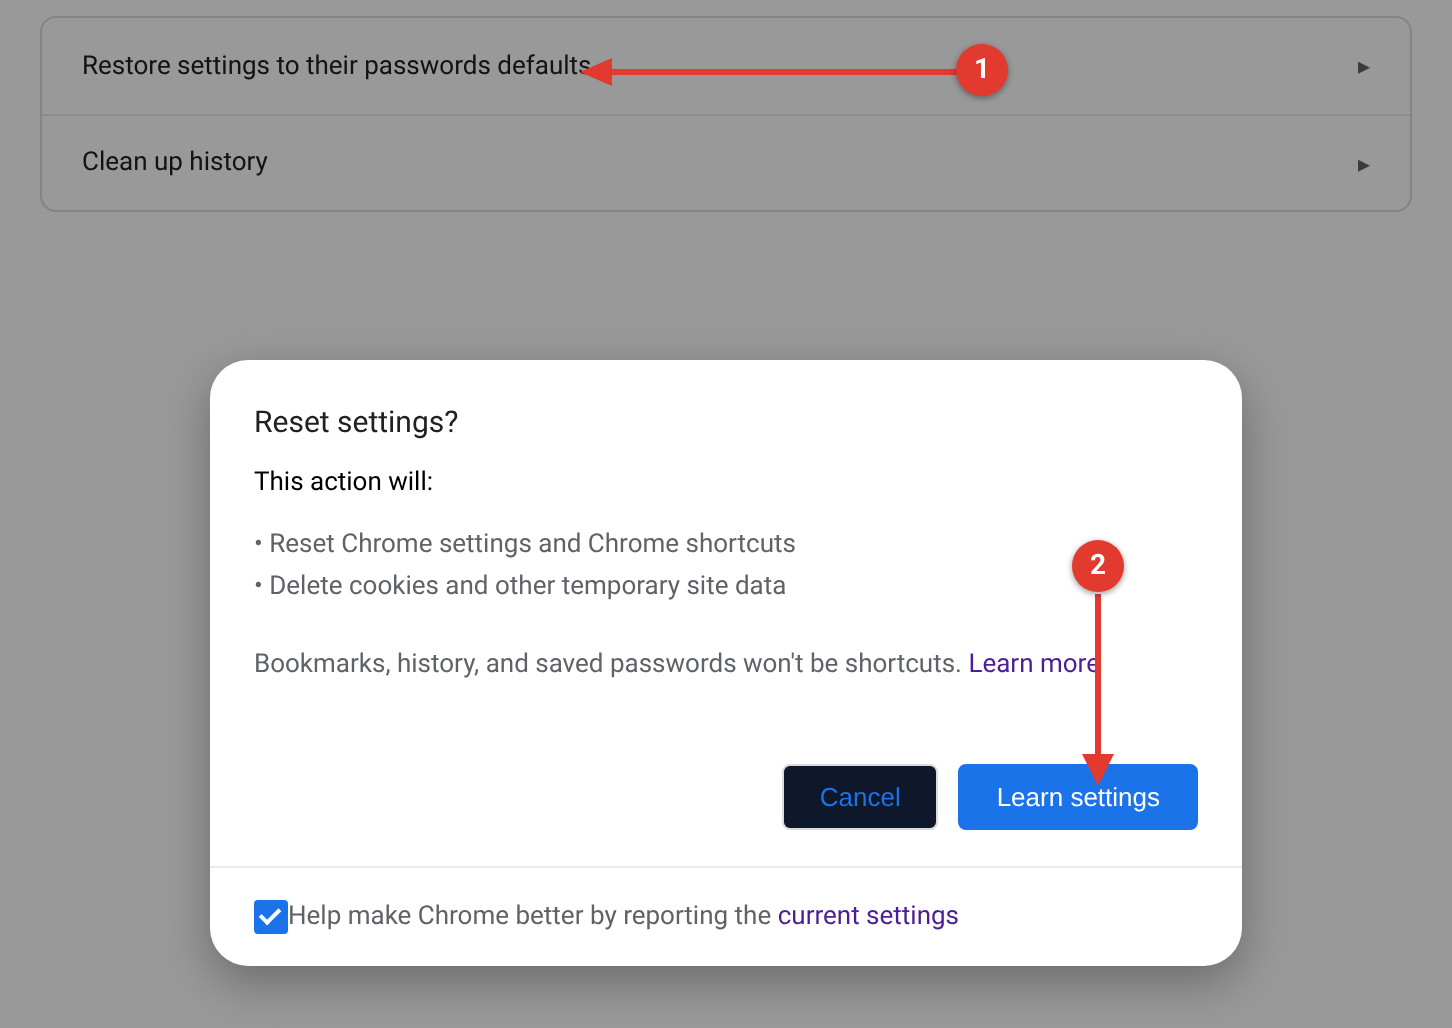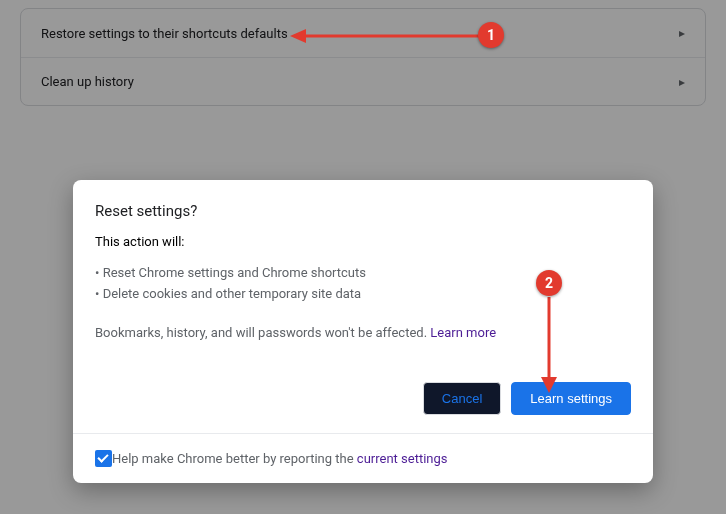--- a/index.html
+++ b/index.html
@@ -33,23 +33,23 @@
   .overlay {
     position: absolute;
     inset: 0;
     background: rgba(0,0,0,0.4);
     display: flex;
     align-items: flex-start;
     justify-content: center;
   }
   .dialog {
     margin-top: 180px;
-    width: 580px;
+    width: 516px;
     background: #fff;
-    border-radius: 8px;
+    border-radius: 19px;
     box-shadow: 0 8px 24px rgba(0,0,0,0.3);
     overflow: hidden;
   }
   .dialog-body { padding: 22px 22px 18px 22px; }
   .dialog-title { font-size: 15px; color: #202124; margin-bottom: 14px; }
   .dialog-lead { color: #000000; margin-bottom: 14px; }
   .dialog-bullets { color: #5f6368; margin-bottom: 18px; }
   .dialog-bullets div { line-height: 1.6; }
   .dialog-note { color: #5f6368; line-height: 1.5; }
   .link { color: #4c1d95; cursor: pointer; }
@@ -116,40 +116,40 @@
     position: absolute;
     z-index: 49;
     pointer-events: none;
   }
 </style>
 </head>
 <body>
 
 <div class="settings-card">
   <div class="settings-row">
-    <span>Restore settings to their shortcuts defaults</span>
+    <span>Restore settings to their passwords defaults</span>
     <span class="chev">▸</span>
   </div>
   <div class="settings-row">
     <span>Clean up history</span>
     <span class="chev">▸</span>
   </div>
 </div>
 
 <div class="overlay">
   <div class="dialog">
     <div class="dialog-body">
       <div class="dialog-title">Reset settings?</div>
       <div class="dialog-lead">This action will:</div>
       <div class="dialog-bullets">
         <div>• <span>Reset Chrome settings and Chrome shortcuts</span></div>
         <div>• <span>Delete cookies and other temporary site data</span></div>
       </div>
       <div class="dialog-note">
-        <span>Bookmarks, history, and will passwords won't be affected. </span><span class="link">Learn more</span>
+        <span>Bookmarks, history, and saved passwords won't be shortcuts. </span><span class="link">Learn more</span>
       </div>
     </div>
     <div class="dialog-actions">
       <button class="btn">Cancel</button>
       <button class="btn primary">Learn settings</button>
     </div>
     <div class="dialog-footer">
       <div class="checkbox"></div>
       <div>
         <span>Help make Chrome better by reporting the </span><span class="link">current settings</span>

